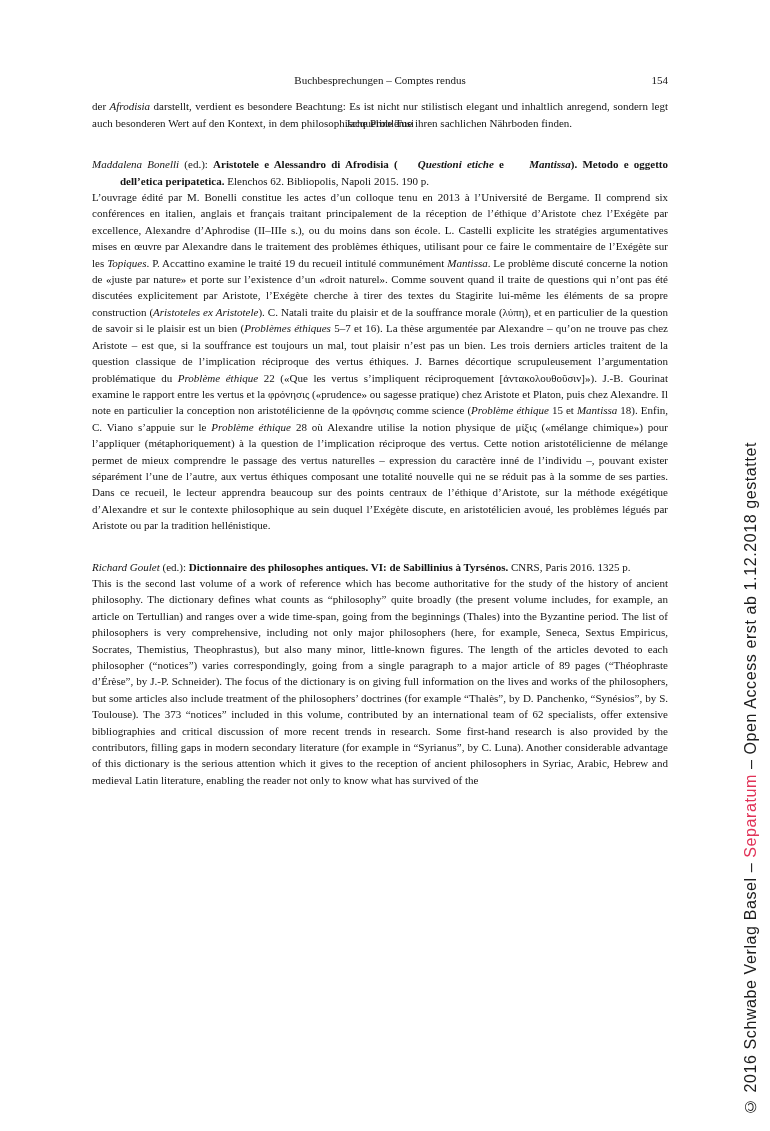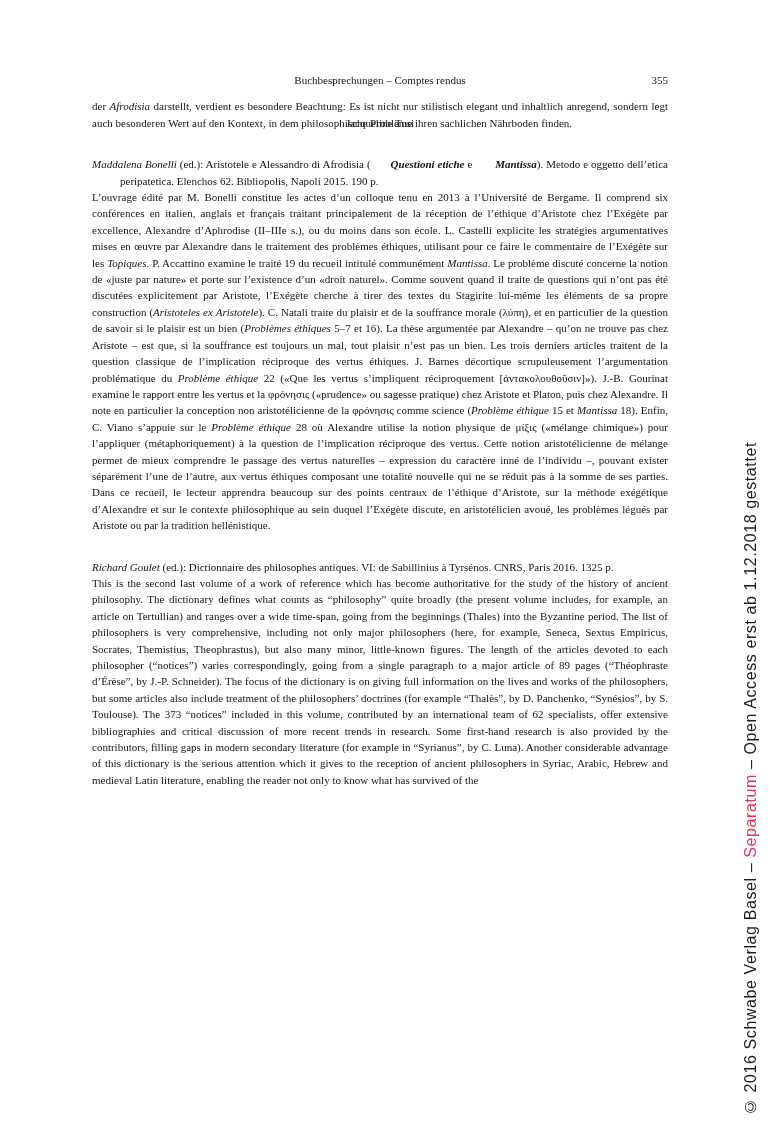--- a/index.html
+++ b/index.html
@@ -15,38 +15,38 @@
   .header { position:relative; text-align:center; margin:0 0 10px 0; }
   .pagenum { position:absolute; right:0; top:0; }
   p.bodytext { margin:0; text-align:justify; }
   .sig { text-align:center; margin-top:-16.4px; }
   .review { margin-top:25px; }
   .heading {
     margin:0; text-align:justify;
     padding-left:28px; text-indent:-28px;
   }
   .seg-i { font-style:italic; }
-  .seg-b { font-weight:normal; }
+  .seg-b { font-weight:bold; }
   .seg-bi { font-weight:bold; font-style:italic;margin-left:20px; }
   .sidebar {
     position:absolute; right:10px; bottom:16px;
     writing-mode:vertical-rl; transform:rotate(180deg);
     font-family:"Liberation Sans", sans-serif;
     font-size:16px; letter-spacing:0.6px; white-space:nowrap;
     color:#1c1c1c;
   }
 </style>
 </head>
 <body>
 
 <div class="content">
 
   <div class="header">
     <span>Buchbesprechungen – Comptes rendus</span>
-    <span class="pagenum">355</span>
+    <span class="pagenum">154</span>
   </div>
 
   <section>
     <p class="bodytext" lang="de"><span>der </span><span class="seg-i">Afrodisia</span><span> darstellt, verdient es besondere Beachtung: Es ist nicht nur stilistisch elegant und inhaltlich anregend, sondern legt auch besonderen Wert auf den Kontext, in dem philosophische Probleme ihren sachlichen Nährboden finden.</span></p>
     <div class="sig">Jacqueline Tusi</div>
   </section>
 
   <section class="review">
     <p class="heading"><span class="seg-i">Maddalena Bonelli</span><span> (ed.): </span><span class="seg-b">Aristotele e Alessandro di Afrodisia (</span><span class="seg-bi">Questioni etiche</span><span class="seg-b"> e </span><span class="seg-bi">Mantissa</span><span class="seg-b">). Metodo e oggetto dell’etica peripatetica.</span><span> Elenchos 62. Bibliopolis, Napoli 2015. 190 p.</span></p>
     <p class="bodytext" lang="fr"><span>L’ouvrage édité par M. Bonelli constitue les actes d’un colloque tenu en 2013 à l’Université de Bergame. Il comprend six conférences en italien, anglais et français traitant principalement de la réception de l’éthique d’Aristote chez l’Exégète par excellence, Alexandre d’Aphrodise (II–IIIe s.), ou du moins dans son école. L. Castelli explicite les stratégies argumentatives mises en œuvre par Alexandre dans le traitement des problèmes éthiques, utilisant pour ce faire le commentaire de l’Exégète sur les </span><span class="seg-i">Topiques</span><span>. P. Accattino examine le traité 19 du recueil intitulé communément </span><span class="seg-i">Mantissa</span><span>. Le problème discuté concerne la notion de «juste par nature» et porte sur l’existence d’un «droit naturel». Comme souvent quand il traite de questions qui n’ont pas été discutées explicitement par Aristote, l’Exégète cherche à tirer des textes du Stagirite lui-même les éléments de sa propre construction (</span><span class="seg-i">Aristoteles ex Aristotele</span><span>). C. Natali traite du plaisir et de la souffrance morale (λύπη), et en particulier de la question de savoir si le plaisir est un bien (</span><span class="seg-i">Problèmes éthiques</span><span> 5–7 et 16). La thèse argumentée par Alexandre – qu’on ne trouve pas chez Aristote – est que, si la souffrance est toujours un mal, tout plaisir n’est pas un bien. Les trois derniers articles traitent de la question classique de l’implication réciproque des vertus éthiques. J. Barnes décortique scrupuleusement l’argumentation problématique du </span><span class="seg-i">Problème éthique</span><span> 22 («Que les vertus s’impliquent réciproquement [ἀντακολουθοῦσιν]»). J.-B. Gourinat examine le rapport entre les vertus et la φρόνησις («prudence» ou sagesse pratique) chez Aristote et Platon, puis chez Alexandre. Il note en particulier la conception non aristotélicienne de la φρόνησις comme science (</span><span class="seg-i">Problème éthique</span><span> 15 et </span><span class="seg-i">Mantissa</span><span> 18). Enfin, C. Viano s’appuie sur le </span><span class="seg-i">Problème éthique</span><span> 28 où Alexandre utilise la notion physique de μίξις («mélange chimique») pour l’appliquer (métaphoriquement) à la question de l’implication réciproque des vertus. Cette notion aristotélicienne de mélange permet de mieux comprendre le passage des vertus naturelles – expression du caractère inné de l’individu –, pouvant exister séparément l’une de l’autre, aux vertus éthiques composant une totalité nouvelle qui ne se réduit pas à la somme de ses parties. Dans ce recueil, le lecteur apprendra beaucoup sur des points centraux de l’éthique d’Aristote, sur la méthode exégétique d’Alexandre et sur le contexte philosophique au sein duquel l’Exégète discute, en aristotélicien avoué, les problèmes légués par Aristote ou par la tradition hellénistique.</span></p>

